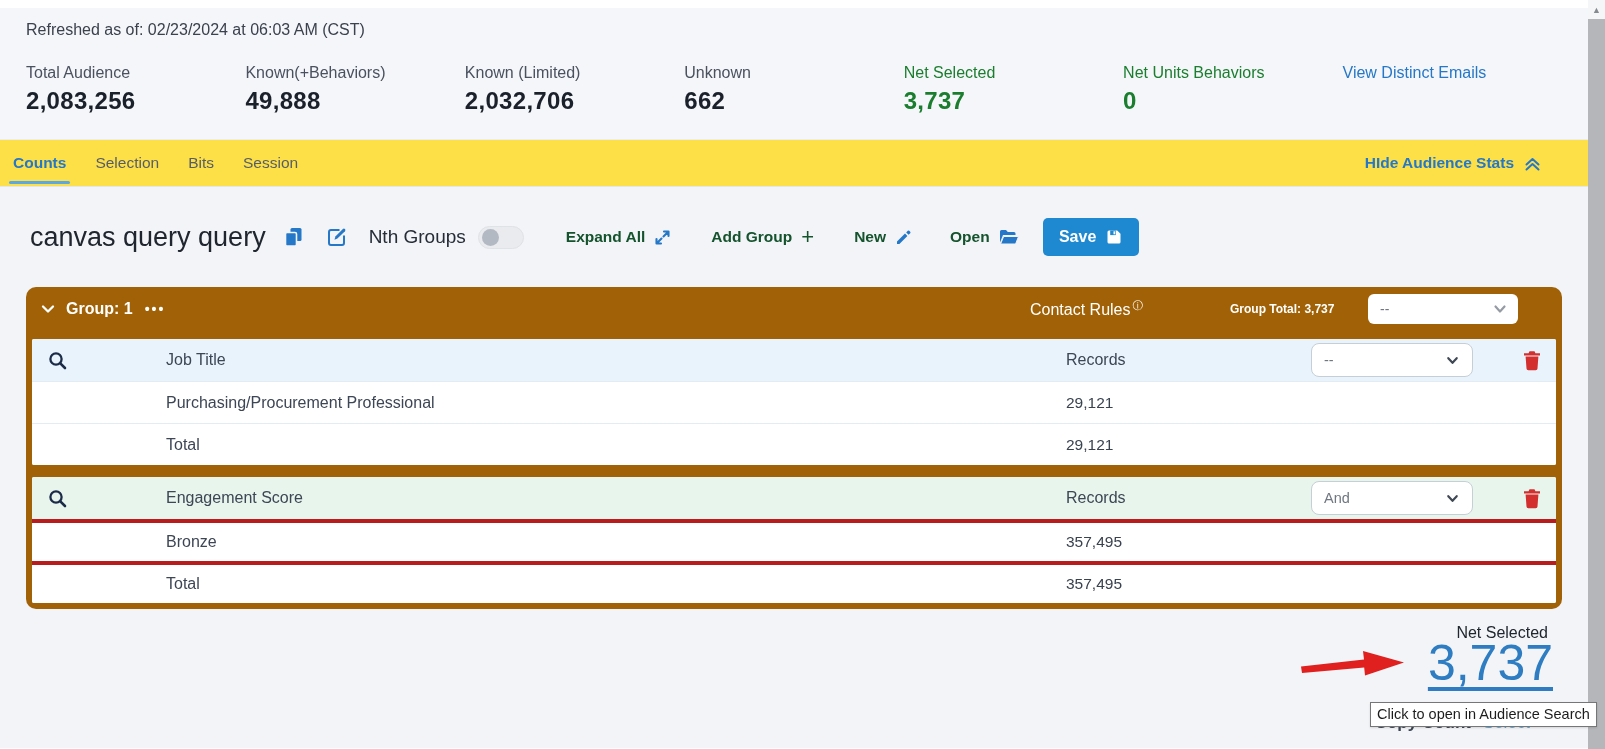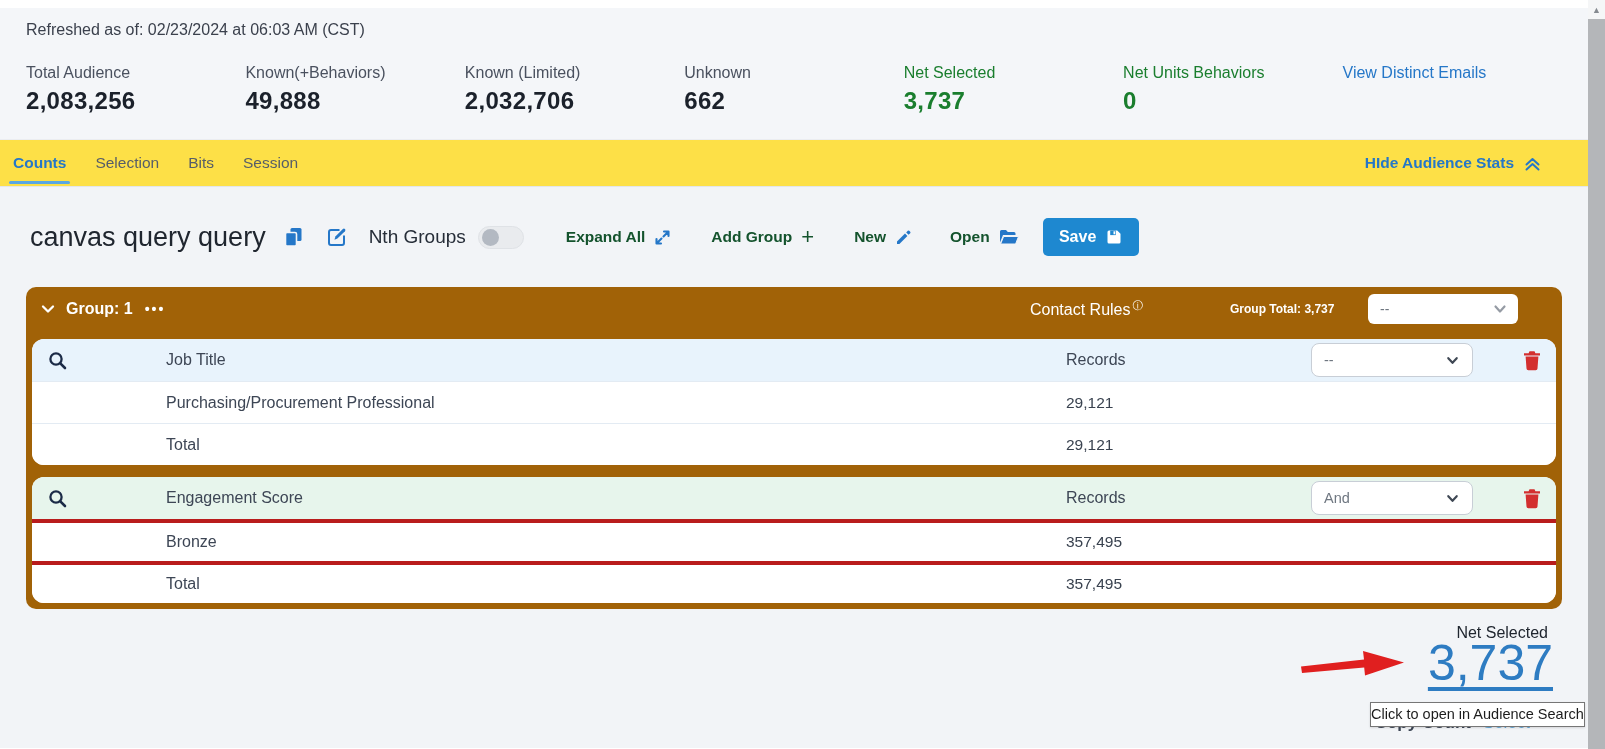--- a/index.html
+++ b/index.html
@@ -47,21 +47,21 @@
   .group-header { height:44px; position:relative; display:flex; align-items:center; color:#fff; padding-left:8px; width:1524px; }
   .gh-chevron { display:flex; margin-right:10px; cursor:pointer; }
   .gh-title { font-size:16px; font-weight:bold; }
   .gh-menu { margin-left:12px; font-size:14px; font-weight:bold; letter-spacing:2px; cursor:pointer; }
   .gh-contact { position:absolute; left:998px; font-size:16px; cursor:pointer; }
   .gh-contact sup { font-size:10.5px; margin-left:2px; }
   .gh-total { position:absolute; left:1191px; font-size:12px; font-weight:bold;margin-left:7px; }
   .gh-select { position:absolute; left:1336px; width:150px; height:30px; background:#fff; border-radius:6px; display:flex; align-items:center; justify-content:space-between; padding:0 10px 0 12px; font-size:14px; color:#6f7781; cursor:pointer; }
   .gh-select .chev { color:#959ba4; display:flex; }
 
-  .block { background:#fff; border-radius:12px; overflow:hidden; }
+  .block { background:#fff; border-radius:2px; overflow:hidden; }
   .block.first { margin-top:8px; }
   .block.second { margin-top:12px; }
   .brow { display:grid; grid-template-columns:134px 900px 245px 212px 1fr; align-items:center; height:42px; }
   .brow.head-blue  { background:#e8f3fc; }
   .brow.head-green { background:#e7f5ec; }
   .brow.data { background:#fff; }
   .block.first  .brow.data { border-top:1px solid #e3ebf3; }
   .block.second .brow.data { border-top:4px solid #b91c1c; }
   .cell-icon { padding-left:16px; display:flex; align-items:center; }
   .cell-name, .cell-records { font-size:16px; color:#3d4655; }
@@ -70,21 +70,21 @@
   .op-select .chev { color:#3f4854; display:flex; }
   .cell-trash { display:flex; align-items:center; cursor:pointer; }
 
   
   .net-label { position:absolute; top:624px; right:57px; font-size:16px; color:#20262f; }
   .net-value { position:absolute; top:638px; right:52px; font-size:50px; line-height:1; color:#2e7cc2; text-decoration:underline; text-decoration-thickness:3.5px; text-underline-offset:7px; cursor:pointer; }
   .red-arrow { position:absolute; top:644px; left:1300px; }
   .copy-count { position:absolute; top:713px; right:75px; z-index:5; font-size:17px; white-space:nowrap; }
   .copy-count .cc { font-weight:bold; color:#3d4655; }
   .copy-count .sel { color:#64abdd; margin-left:7px; }
-  .tooltip { position:absolute; top:702px; left:1370px; z-index:10; background:#fff; border:1px solid #767676; padding:3px 0 4px; font-size:14.5px; color:#1c1c1c; white-space:nowrap; box-shadow:0 1px 2px rgba(0,0,0,.12); }
+  .tooltip { position:absolute; top:702px; left:1370px; z-index:10; background:#fff; border:1px solid #767676; padding:3px 6px 4px; font-size:14.5px; color:#1c1c1c; white-space:nowrap; box-shadow:0 1px 2px rgba(0,0,0,.12); }
 
   
   .scrollbar { position:absolute; top:0; right:0; width:17px; height:749px; background:#f5f6f7; }
   .scroll-up { height:19px; display:flex; align-items:center; justify-content:center; font-size:9px; color:#858a90; cursor:pointer; }
   .scroll-thumb { position:absolute; top:19px; left:0; width:17px; height:730px; background:#b4b6b9; cursor:pointer; }
 </style>
 </head>
 <body>
 
 <div class="screen">

